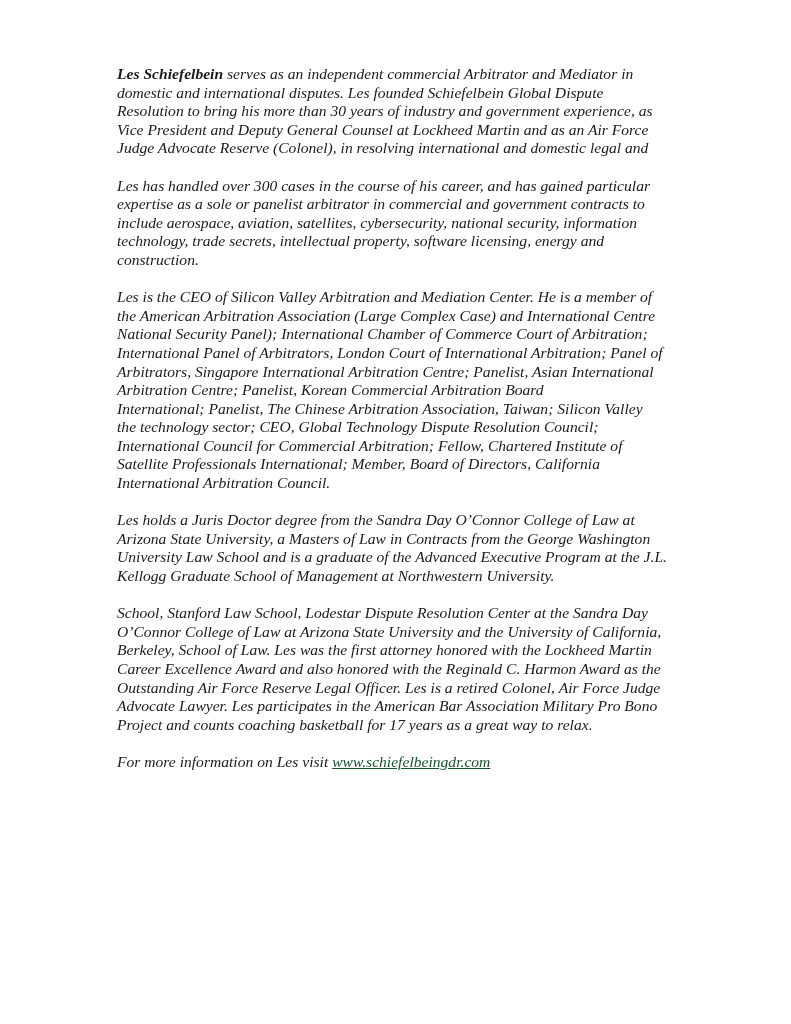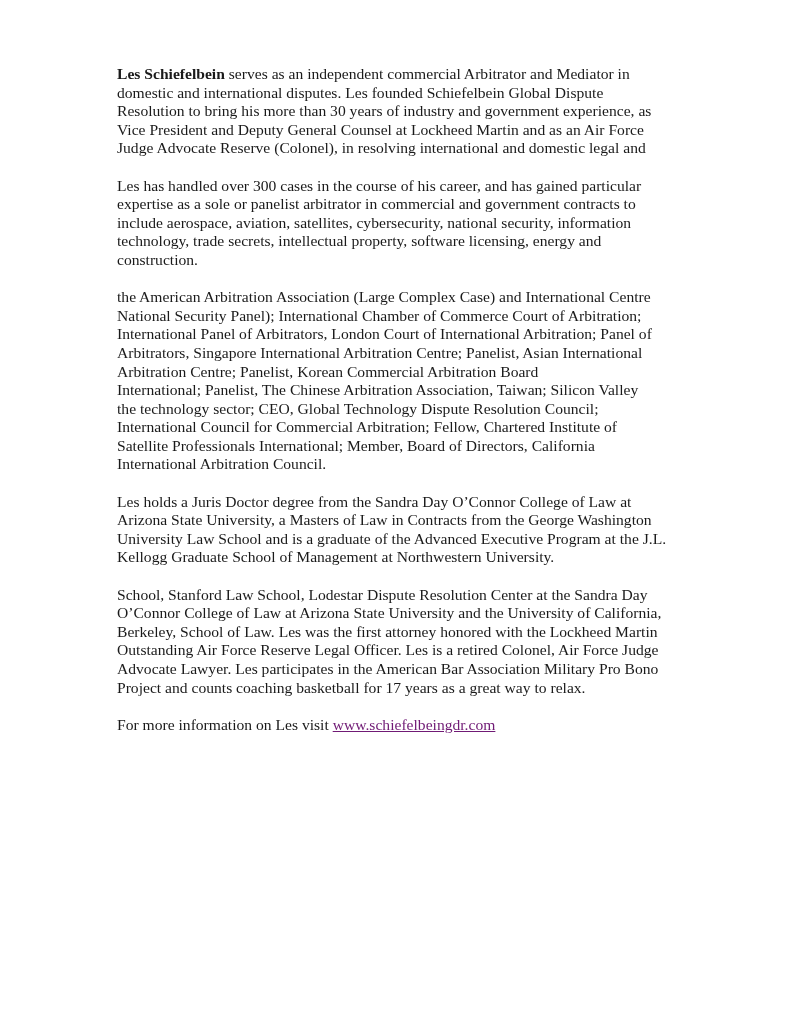--- a/index.html
+++ b/index.html
@@ -2,24 +2,24 @@
 <html><head>
 <meta charset="utf-8">
 <style>
   html, body { margin: 0; padding: 0; background: #ffffff; }
   body { width: 791px; height: 1024px; position: relative; overflow: hidden; }
   .page {
     position: absolute; left: 117px; top: 65px; width: 600px;
     font-family: "Liberation Serif", "DejaVu Serif", serif;
     font-size: 15.6px; line-height: 18.6px; color: #1a1a1a;
   }
-  .para { margin: 0 0 18.6px 0; }
+  .para { margin: 0 0 18.6px 0; font-style: italic; }
   .line { display: block; white-space: nowrap; }
   .bold { font-weight: bold; }
-  a.link { color: #701a75; text-decoration: underline; }
+  a.link { color: #14532d; text-decoration: underline; }
 </style>
 </head>
 <body>
 
 <div class="page">
 
   <p class="para">
     <span class="line"><span class="bold">Les Schiefelbein</span><span> serves as an independent commercial Arbitrator and Mediator in</span></span>
     <span class="line">domestic and international disputes. Les founded Schiefelbein Global Dispute</span>
     <span class="line">Resolution to bring his more than 30 years of industry and government experience, as</span>
@@ -29,20 +29,21 @@
 
   <p class="para">
     <span class="line">Les has handled over 300 cases in the course of his career, and has gained particular</span>
     <span class="line">expertise as a sole or panelist arbitrator in commercial and government contracts to</span>
     <span class="line">include aerospace, aviation, satellites, cybersecurity, national security, information</span>
     <span class="line">technology, trade secrets, intellectual property, software licensing, energy and</span>
     <span class="line">construction.</span>
   </p>
 
   <p class="para">
+    <span class="line">Les is the CEO of Silicon Valley Arbitration and Mediation Center. He is a member of</span>
     <span class="line">the American Arbitration Association (Large Complex Case) and International Centre</span>
     <span class="line">National Security Panel); International Chamber of Commerce Court of Arbitration;</span>
     <span class="line">International Panel of Arbitrators, London Court of International Arbitration; Panel of</span>
     <span class="line">Arbitrators, Singapore International Arbitration Centre; Panelist, Asian International</span>
     <span class="line">Arbitration Centre; Panelist, Korean Commercial Arbitration Board</span>
     <span class="line">International; Panelist, The Chinese Arbitration Association, Taiwan; Silicon Valley</span>
     <span class="line">the technology sector; CEO, Global Technology Dispute Resolution Council;</span>
     <span class="line">International Council for Commercial Arbitration; Fellow, Chartered Institute of</span>
     <span class="line">Satellite Professionals International; Member, Board of Directors, California</span>
     <span class="line">International Arbitration Council.</span>
@@ -52,20 +53,21 @@
     <span class="line">Les holds a Juris Doctor degree from the Sandra Day O’Connor College of Law at</span>
     <span class="line">Arizona State University, a Masters of Law in Contracts from the George Washington</span>
     <span class="line">University Law School and is a graduate of the Advanced Executive Program at the J.L.</span>
     <span class="line">Kellogg Graduate School of Management at Northwestern University.</span>
   </p>
 
   <p class="para">
     <span class="line">School, Stanford Law School, Lodestar Dispute Resolution Center at the Sandra Day</span>
     <span class="line">O’Connor College of Law at Arizona State University and the University of California,</span>
     <span class="line">Berkeley, School of Law. Les was the first attorney honored with the Lockheed Martin</span>
+    <span class="line">Career Excellence Award and also honored with the Reginald C. Harmon Award as the</span>
     <span class="line">Outstanding Air Force Reserve Legal Officer. Les is a retired Colonel, Air Force Judge</span>
     <span class="line">Advocate Lawyer. Les participates in the American Bar Association Military Pro Bono</span>
     <span class="line">Project and counts coaching basketball for 17 years as a great way to relax.</span>
   </p>
 
   <p class="para">
     <span class="line"><span>For more information on Les visit </span><a class="link" href="#">www.schiefelbeingdr.com</a></span>
   </p>
 
 </div>

